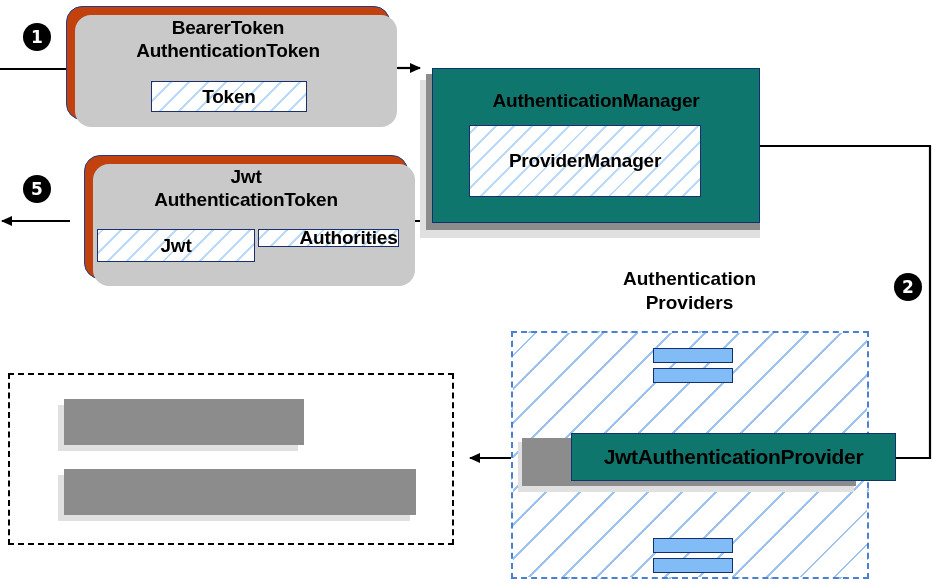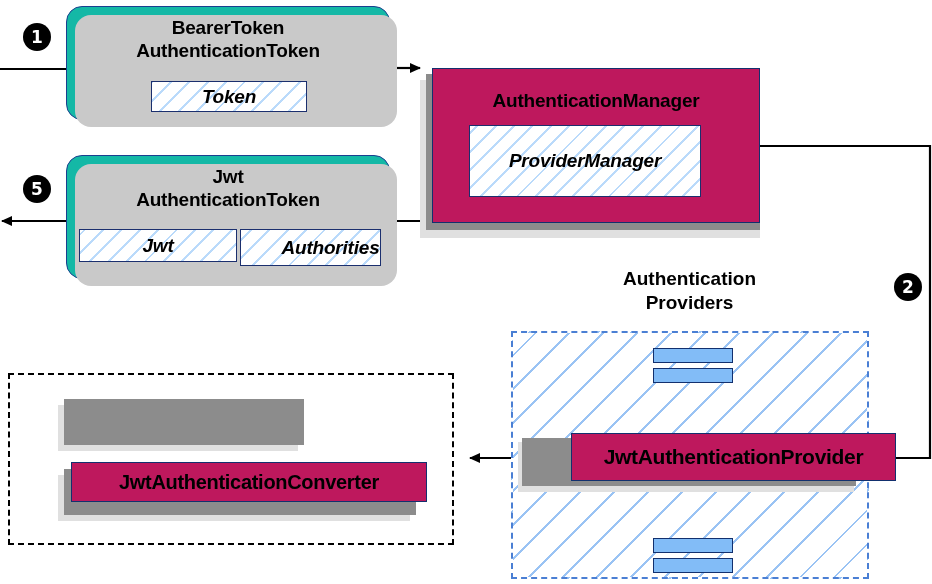--- a/index.html
+++ b/index.html
@@ -16,33 +16,33 @@
   }
   #svg-layer{
     position:absolute; left:0; top:0; width:932px; height:584px;
     pointer-events:none;
   }
 
   
   .node{ position:absolute; box-sizing:border-box; }
 
   .rounded-card{
-    background:#14b8a6;
+    background:#c2410c;
     border:1.6px solid #1b3f8f;
     border-radius:16px;
   }
   .rounded-card .shadow-a{
     position:absolute; left:8px; top:8px; right:-8px; bottom:-8px;
     background:#c9c9c9;
     border-radius:16px;
     z-index:-1;
   }
 
   .rect-card{
-    background:#be185d;
+    background:#0f766e;
     border:1.6px solid #12306e;
   }
 
   .card-title{
     position:absolute;
     left:0; right:0;
     text-align:center;
     font-weight:bold;
     color:#000000;
     font-size:19px;
@@ -61,21 +61,21 @@
         -45deg,
         rgba(130,188,247,0.0) 0px,
         rgba(130,188,247,0.0) 11px,
         rgba(130,188,247,0.55) 11px,
         rgba(130,188,247,0.55) 13px
       ),
       #ffffff;
     display:flex; align-items:center; justify-content:center;
   }
   .slot span{
-    font-weight:bold; color:#000; font-size:19px; letter-spacing:-0.2px;font-style:italic;
+    font-weight:bold; color:#000; font-size:19px; letter-spacing:-0.2px;
   }
 
   
   .sh-dark{ position:absolute; background:#8c8c8c; }
   .sh-light{ position:absolute; background:#e0e0e0; }
 
   
   .badge{
     position:absolute;
     width:26px;height:26px;
@@ -202,28 +202,28 @@
   <div class="sh-light" style="left:420px; top:80px; width:340px; height:158px; z-index:2;"></div>
   <div class="sh-dark" style="left:426px; top:74px; width:334px; height:156px; z-index:3;"></div>
 
   <div class="node rect-card" style="left:432px; top:68px; width:328px; height:155px; z-index:6;">
     <div class="card-title" style="top:20px;">AuthenticationManager</div>
     <div class="slot" style="left:36px; top:56px; width:232px; height:72px;">
       <span>ProviderManager</span>
     </div>
   </div>
 
-  <div class="node rounded-card" style="left:66px; top:155px; width:324px; height:124px; z-index:5;">
+  <div class="node rounded-card" style="left:84px; top:155px; width:324px; height:124px; z-index:5;">
     <div class="shadow-a"></div>
     <div class="card-title" style="top:9px;">Jwt
 AuthenticationToken</div>
     <div class="slot" style="left:12px; top:73px; width:158px; height:33px;">
       <span>Jwt</span>
     </div>
-    <div class="slot" style="left:173px; top:73px; width:141px; height:37px;padding-left:40px;">
+    <div class="slot" style="left:173px; top:73px; width:141px; height:18px;padding-left:40px;">
       <span>Authorities</span>
     </div>
   </div>
 
   <div class="badge" style="left:24px; top:176px;">5</div>
 
   <div class="group-label" style="left:511px; top:267px; width:357px;">Authentication
 Providers</div>
 
   <div class="dashed-box dashed-blue-hatch" style="left:511px; top:331px; width:358px; height:248px; z-index:1;"></div>
@@ -244,19 +244,16 @@
 
   <div class="dashed-box dashed-black" style="left:8px; top:373px; width:446px; height:172px; z-index:1;"></div>
 
   <div class="sh-light" style="left:58px; top:405px; width:240px; height:46px; z-index:2;"></div>
   <div class="sh-dark" style="left:64px; top:399px; width:240px; height:46px; z-index:3;"></div>
 
   <div class="badge" style="left:28px; top:406px;">3</div>
 
   <div class="sh-light" style="left:58px; top:475px; width:352px; height:46px; z-index:2;"></div>
   <div class="sh-dark" style="left:64px; top:469px; width:352px; height:46px; z-index:3;"></div>
-  <div class="node rect-card" style="left:71px; top:462px; width:356px; height:40px; z-index:6;">
-    <div class="wide-card-label" style="font-size:20px;">JwtAuthenticationConverter</div>
-  </div>
 
   <div class="badge" style="left:28px; top:475px;">4</div>
 
 </div>
 
 </body></html>

